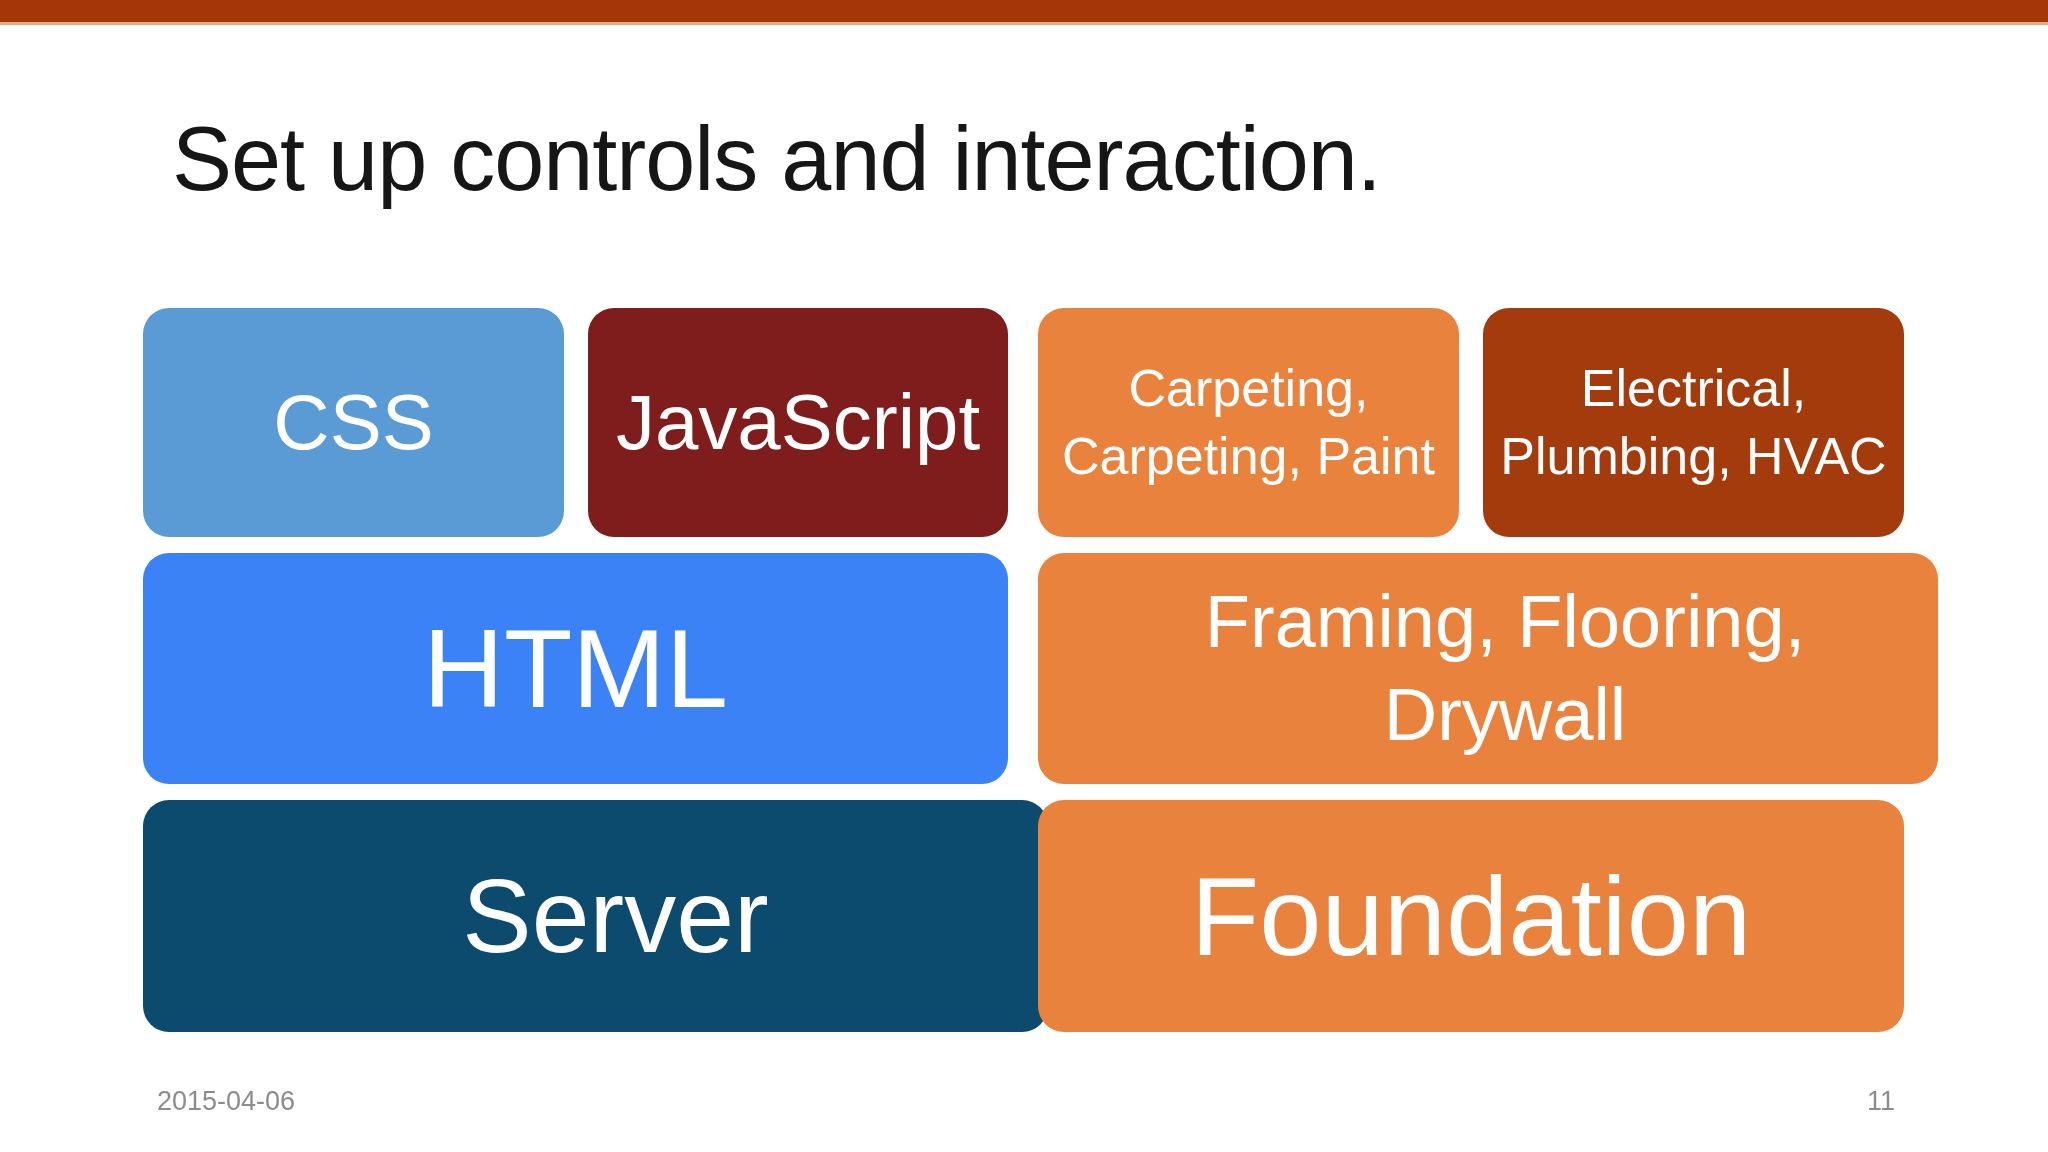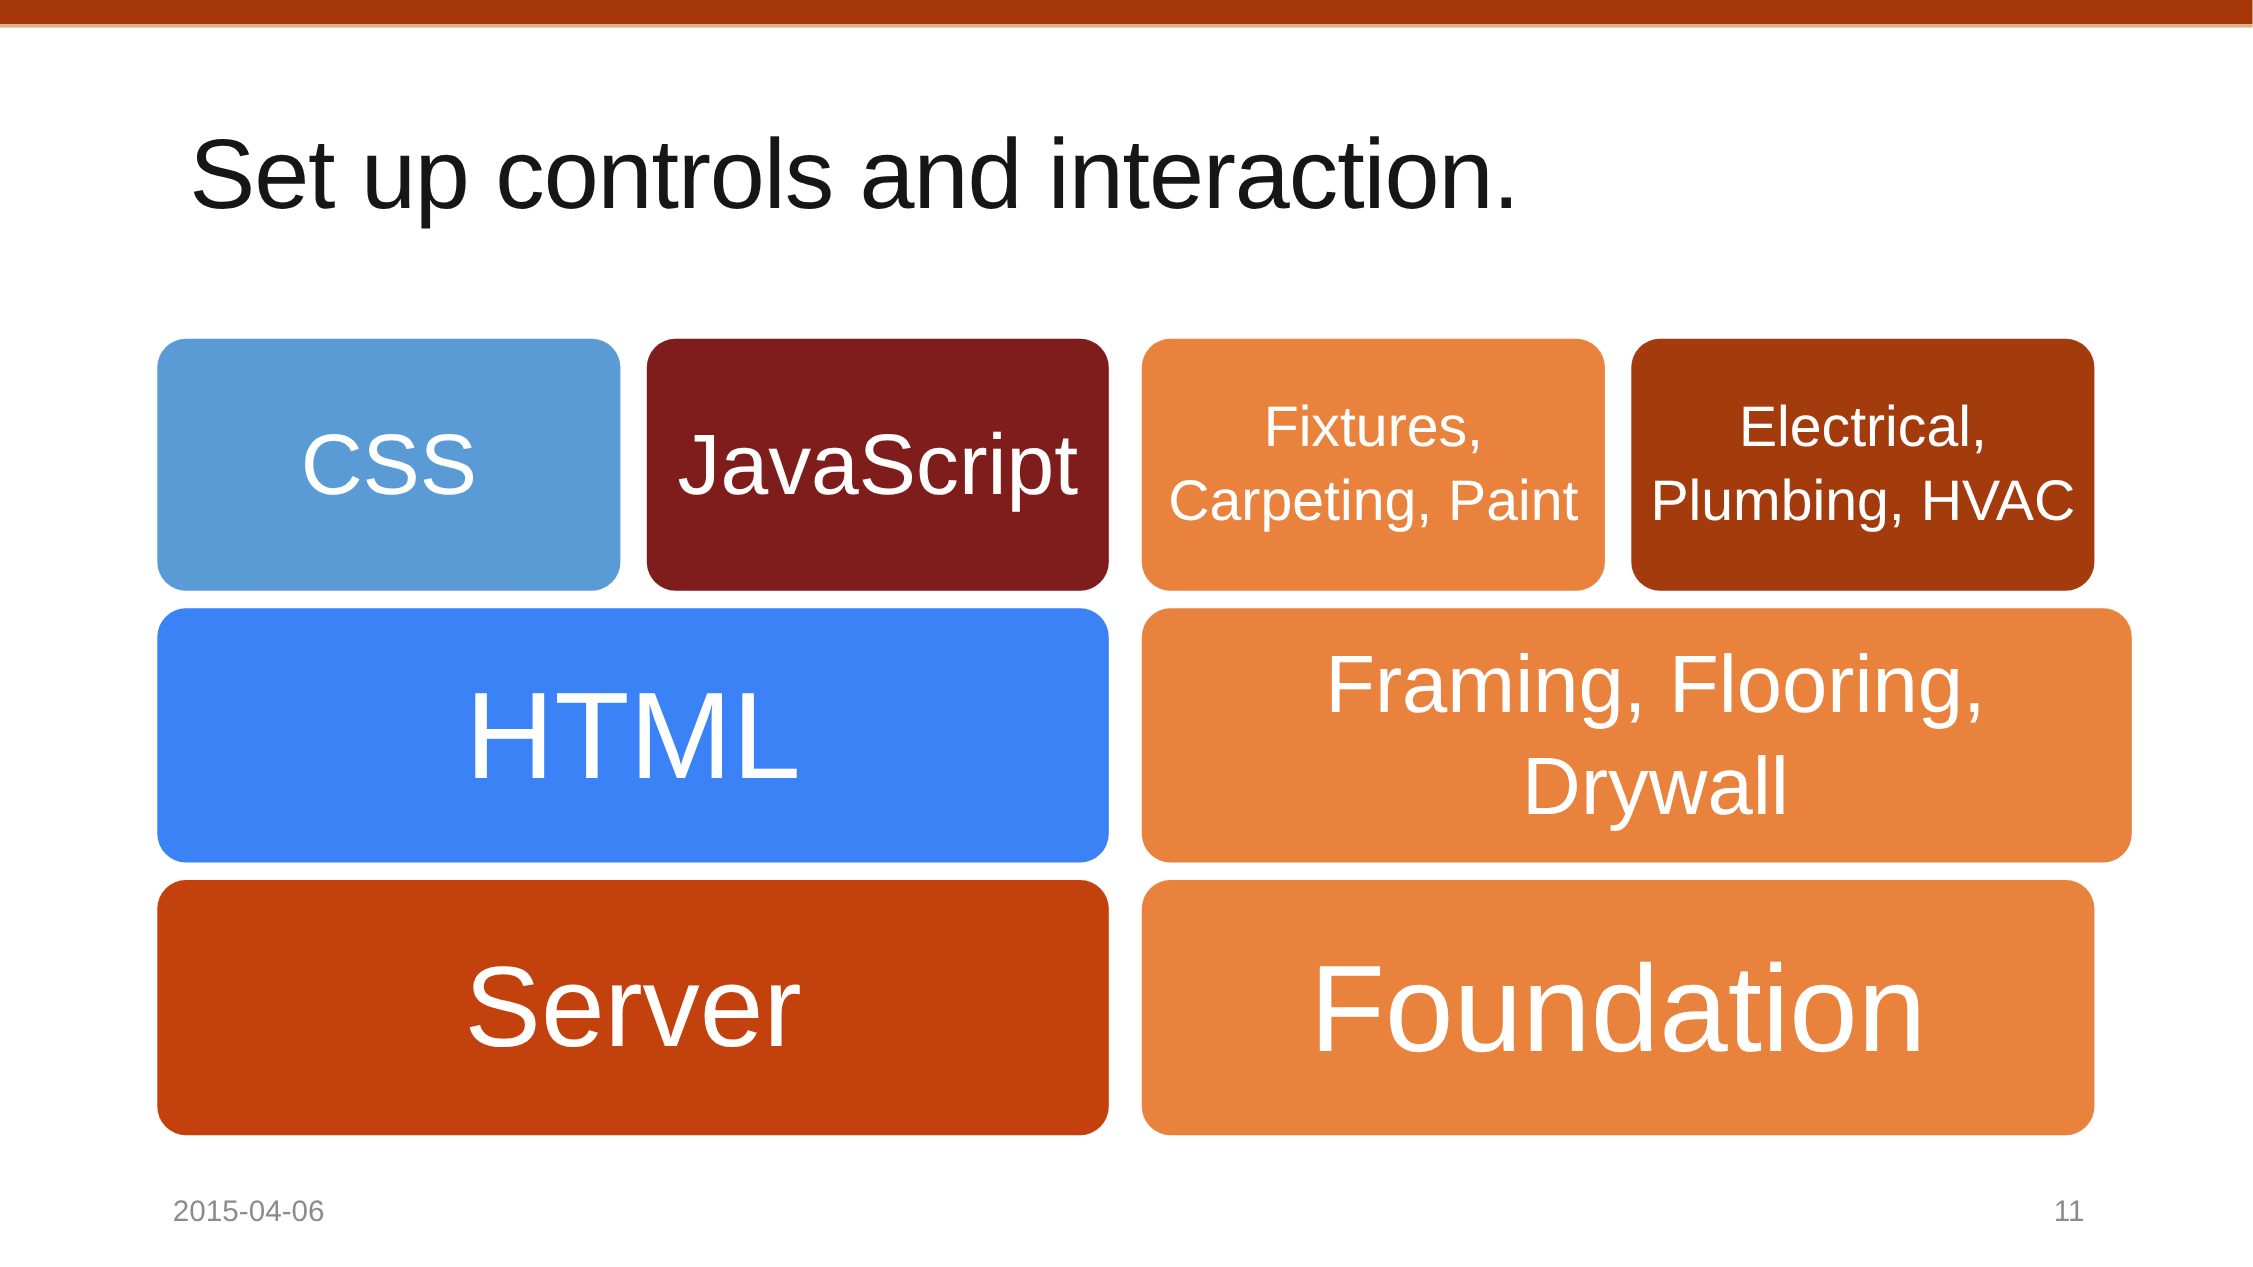--- a/index.html
+++ b/index.html
@@ -85,26 +85,26 @@
 
   <div id="box-css" class="box fs-md" style="background: rgb(91, 155, 213);">
     <span>CSS</span>
   </div>
   <div id="box-javascript" class="box fs-md" style="background: #7f1d1d;">
     <span>JavaScript</span>
   </div>
   <div id="box-html" class="box fs-lg" style="background: #3b82f6;">
     <span>HTML</span>
   </div>
-  <div id="box-server" class="box fs-xl" style="background: #c2410c;">
+  <div id="box-server" class="box fs-xl" style="background: #0c4a6e; padding-left: 40px;">
     <span>Server</span>
   </div>
 
   <div id="box-fixtures" class="box fs-sm" style="background: rgb(232, 130, 60);">
-    <span>Fixtures,</span>
+    <span>Carpeting,</span>
     <span>Carpeting, Paint</span>
   </div>
   <div id="box-electrical" class="box fs-sm" style="background: rgb(164, 59, 13);">
     <span>Electrical,</span>
     <span>Plumbing, HVAC</span>
   </div>
   <div id="box-framing" class="box fs-ml" style="background: rgb(232, 130, 60);">
     <span>Framing, Flooring,</span>
     <span>Drywall</span>
   </div>

